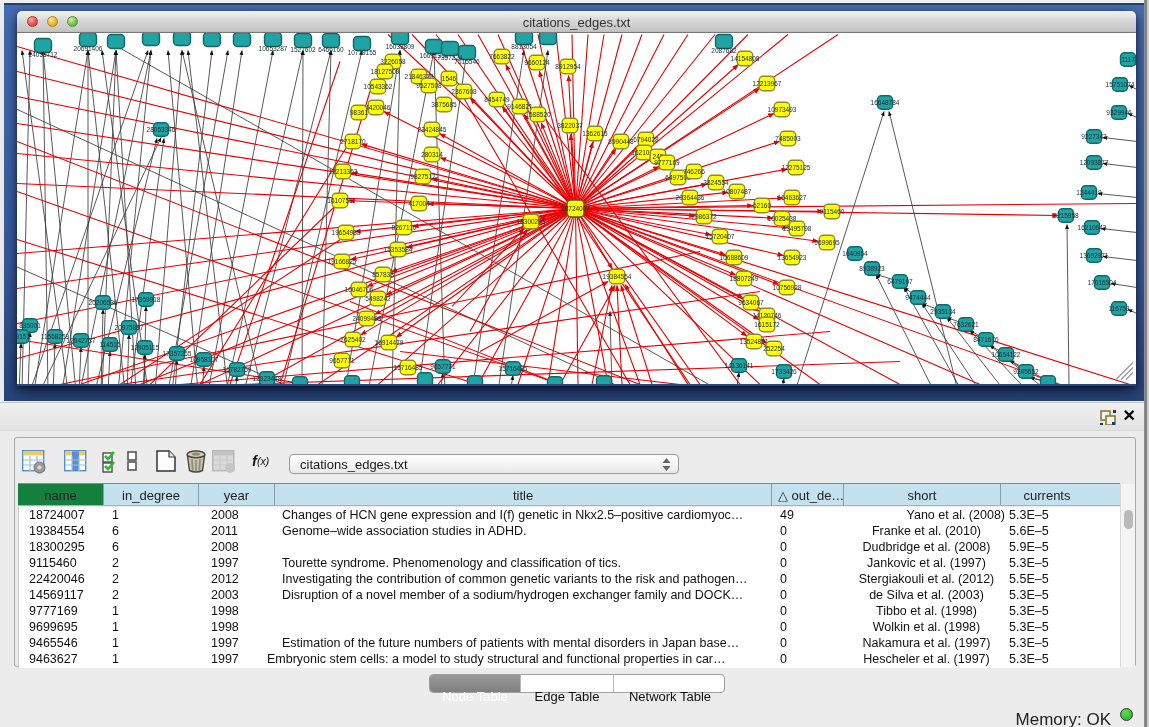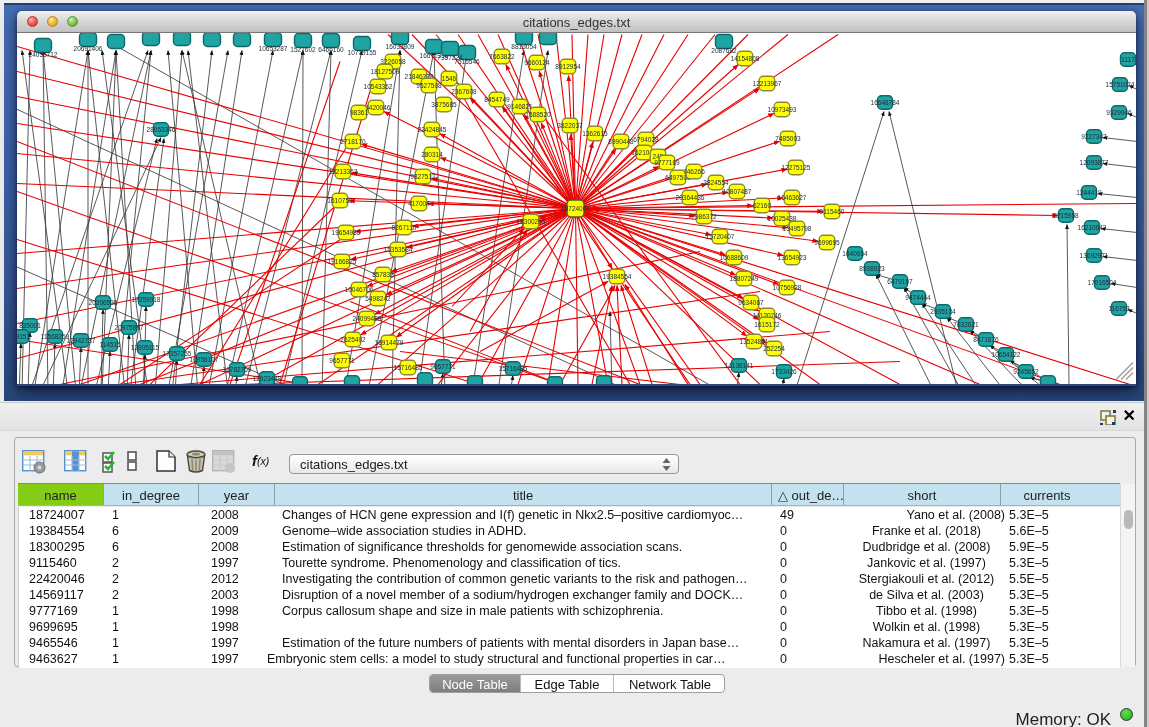--- a/index.html
+++ b/index.html
@@ -30,21 +30,21 @@
   border-top:1px solid #888; border-bottom:1px solid #9ab5c2; background:#c3e1ef; }
 .hc { position:absolute; top:0; height:100%; border-right:1px solid #87a0ac; font-size:13px; color:#222;
   text-align:center; padding-top:4px; background:#c3e1ef; white-space:nowrap; overflow:hidden; }
 #tbody { position:absolute; left:3px; top:68.5px; width:1102px; height:161px; background:#fff; overflow:hidden; border-left:1px solid #c9c9c9;}
 .trow { position:absolute; left:0; width:100%; height:16px; font-size:12.5px; color:#111; }
 .trow span { position:absolute; top:1px; white-space:nowrap; }
 #vscroll { position:absolute; left:1105px; top:46px; width:15px; height:183px; background:#f4f4f4; border-left:1px solid #d8d8d8; }
 #vthumb { position:absolute; left:2.5px; top:26px; width:9px; height:19px; background:#b9b9b9; border-radius:5px; }
 #tabs { position:absolute; left:429px; top:273px; width:296px; height:19px;
   background:#fff; border:1px solid #9f9f9f; border-radius:4px; font-size:13px; }
-.tab { position:absolute; top:0; height:100%; text-align:center; padding-top:2px; color:#111; }
+.tab { position:absolute; top:0; height:100%; text-align:center; padding-top:14px; color:#111; }
 #tab1 { left:0; width:90px; background:linear-gradient(#9a9a9a,#7f7f7f); color:#fff; border-radius:3px 0 0 3px; }
 #tab2 { left:90px; width:93px; border-left:1px solid #b9b9b9; }
 #tab3 { left:183px; width:113px; border-left:1px solid #b9b9b9; }
 #status { position:absolute; right:33px; top:309px; font-size:17px; color:#222; }
 #memdot { position:absolute; right:11px; top:307px; width:13px; height:13px; border-radius:50%;
   background:radial-gradient(circle at 40% 30%, #63dd4e 0%, #35c431 60%, #2aad28 100%); border:1.5px solid #333; }
 #rightstrip { position:absolute; left:1144px; top:0; width:5px; height:727px;
   background:linear-gradient(90deg,#8a8a8a 0,#7f7f7f 3px,#c9c9c9 3px,#d2d2d2 100%); }
 #topstrip { position:absolute; left:0; top:0; width:1149px; height:3px; background:#efefef; }
 svg text { font-family:"Liberation Sans",sans-serif; }
@@ -631,52 +631,51 @@
       <text x="232" y="17" font-size="14.5" font-style="italic" font-weight="bold" fill="#111" font-family="Liberation Serif,serif">f</text>
       <text x="237" y="16" font-size="10.5" font-style="italic" fill="#111" font-family="Liberation Serif,serif">(x)</text>
     </svg>
     <div id="combo">citations_edges.txt
       <svg style="position:absolute;right:7px;top:3px" width="9" height="13">
         <path d="M4.5,0 L8.5,5 L0.5,5 Z" fill="#666"></path>
         <path d="M4.5,13 L8.5,8 L0.5,8 Z" fill="#666"></path>
       </svg>
     </div>
     <div id="thead">
-      <div class="hc" style="left:0;width:86px;background:#84cc16">name</div>
+      <div class="hc" style="left:0;width:86px;background:#15803d">name</div>
       <div class="hc" style="left:86px;width:95px">in_degree</div>
       <div class="hc" style="left:181px;width:76px">year</div>
       <div class="hc" style="left:257px;width:497px">title</div>
       <div class="hc" style="left:754px;width:72px;text-align:left;padding-left:6px">△ out_de…</div>
       <div class="hc" style="left:826px;width:157px">short</div>
       <div class="hc" style="left:983px;width:92px;border-right:none">currents</div>
     </div>
     <div id="tbody">
         <div class="trow" style="top:0px">
           <span style="left:10px">18724007</span>
           <span style="left:93px">1</span>
           <span style="left:192px">2008</span>
           <span style="left:263px">Changes of HCN gene expression and I(f) genetic in Nkx2.5–positive cardiomyoc…</span>
           <span style="left:761px">49</span>
           <span style="left:829px;width:157px;text-align:right">Yano et al. (2008)</span>
           <span style="left:990px">5.3E–5</span>
         </div>
         <div class="trow" style="top:16px">
           <span style="left:10px">19384554</span>
           <span style="left:93px">6</span>
-          <span style="left:192px">2009</span>
+          <span style="left:192px">2011</span>
           <span style="left:263px">Genome–wide association studies in ADHD.</span>
           <span style="left:761px">0</span>
-          <span style="left:829px;width:157px;text-align:center">Franke et al. (2018)</span>
+          <span style="left:829px;width:157px;text-align:center">Franke et al. (2010)</span>
           <span style="left:990px">5.6E–5</span>
         </div>
         <div class="trow" style="top:32px">
           <span style="left:10px">18300295</span>
           <span style="left:93px">6</span>
           <span style="left:192px">2008</span>
-          <span style="left:263px">Estimation of significance thresholds for genomewide association scans.</span>
           <span style="left:761px">0</span>
           <span style="left:829px;width:157px;text-align:center">Dudbridge et al. (2008)</span>
           <span style="left:990px">5.9E–5</span>
         </div>
         <div class="trow" style="top:48px">
           <span style="left:10px">9115460</span>
           <span style="left:93px">2</span>
           <span style="left:192px">1997</span>
           <span style="left:263px">Tourette syndrome. Phenomenology and classification of tics.</span>
           <span style="left:761px">0</span>
@@ -698,21 +697,20 @@
           <span style="left:192px">2003</span>
           <span style="left:263px">Disruption of a novel member of a sodium/hydrogen exchanger family and DOCK…</span>
           <span style="left:761px">0</span>
           <span style="left:829px;width:157px;text-align:center">de Silva et al. (2003)</span>
           <span style="left:990px">5.3E–5</span>
         </div>
         <div class="trow" style="top:96px">
           <span style="left:10px">9777169</span>
           <span style="left:93px">1</span>
           <span style="left:192px">1998</span>
-          <span style="left:263px">Corpus callosum shape and size in male patients with schizophrenia.</span>
           <span style="left:761px">0</span>
           <span style="left:829px;width:157px;text-align:center">Tibbo et al. (1998)</span>
           <span style="left:990px">5.3E–5</span>
         </div>
         <div class="trow" style="top:112px">
           <span style="left:10px">9699695</span>
           <span style="left:93px">1</span>
           <span style="left:192px">1998</span>
           <span style="left:761px">0</span>
           <span style="left:829px;width:157px;text-align:center">Wolkin et al. (1998)</span>
@@ -726,21 +724,21 @@
           <span style="left:761px">0</span>
           <span style="left:829px;width:157px;text-align:center">Nakamura et al. (1997)</span>
           <span style="left:990px">5.3E–5</span>
         </div>
         <div class="trow" style="top:144px">
           <span style="left:10px">9463627</span>
           <span style="left:93px">1</span>
           <span style="left:192px">1997</span>
           <span style="left:248px">Embryonic stem cells: a model to study structural and functional properties in car…</span>
           <span style="left:761px">0</span>
-          <span style="left:829px;width:157px;text-align:right">Hescheler et al. (1997)</span>
+          <span style="left:829px;width:157px;text-align:center">Hescheler et al. (1997)</span>
           <span style="left:990px">5.3E–5</span>
         </div>
       </div>
     <div id="vscroll">
         <div id="vthumb"></div>
       </div>
   </div>
   <div id="tabs">
     <div class="tab" id="tab1">Node Table</div>
     <div class="tab" id="tab2">Edge Table</div>

